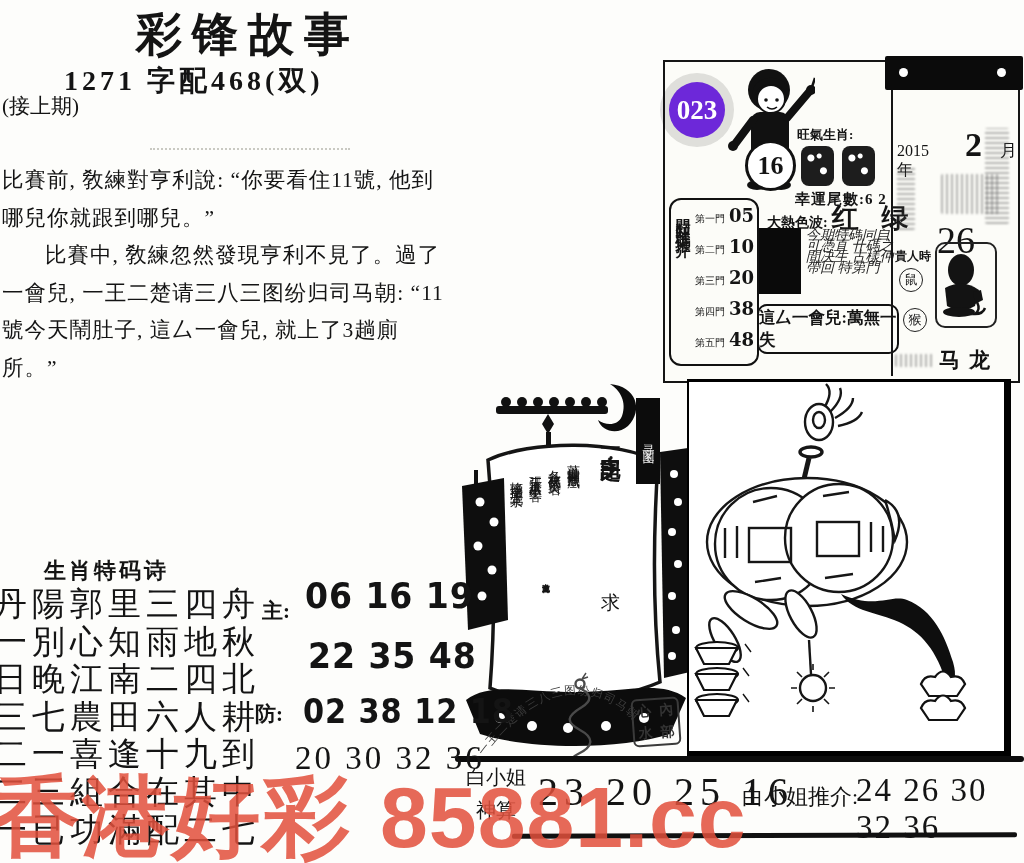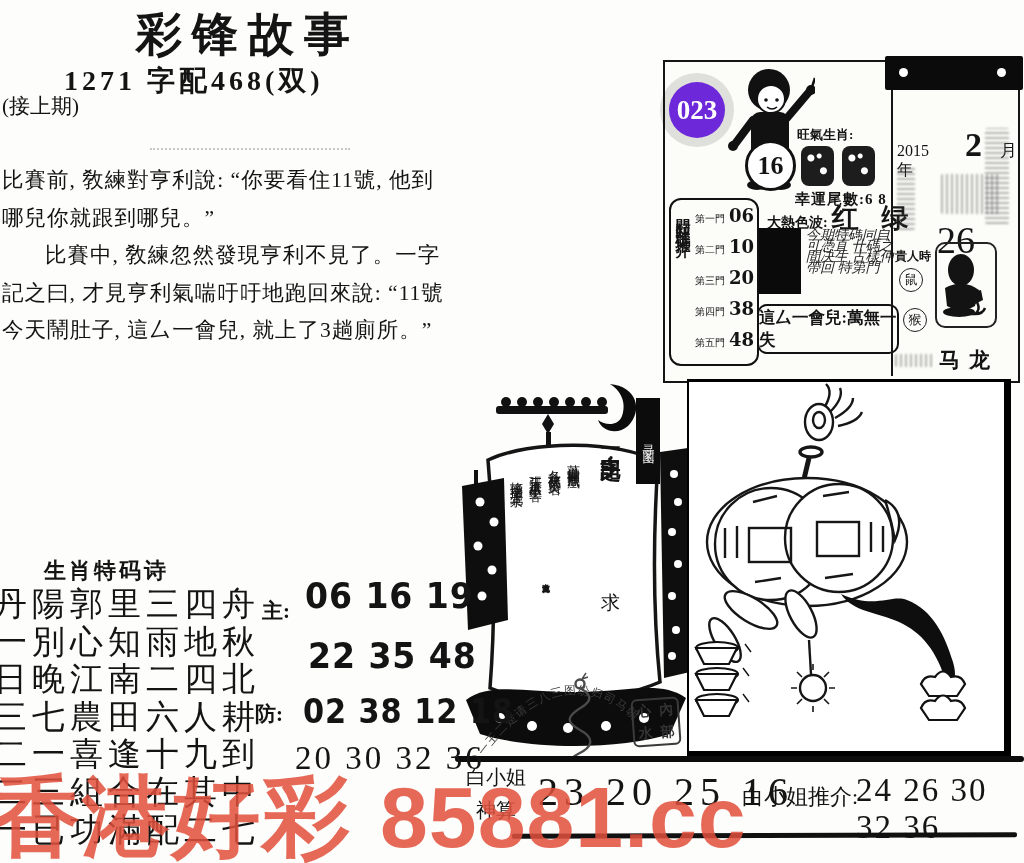--- a/index.html
+++ b/index.html
@@ -123,21 +123,21 @@
 
 <div class="page">
 
   <div class="abs title">彩锋故事</div>
   <div class="abs subtitle">1271 字配468(双)</div>
   <div class="abs note">(接上期)</div>
   <div class="abs artifact1"></div>
 
   <div class="abs story">
     <p>比賽前, 敎練對亨利說: “你要看住11號, 他到哪兒你就跟到哪兒。”</p>
-    <p class="ind">比賽中, 敎練忽然發現亨利不見了。一字記之曰, 才見亨利氣喘吁吁地跑回來說: “11號今天鬧肚子, 這厶一會兒, 就上了3趟廁所。”</p>
+    <p class="ind">比賽中, 敎練忽然發現亨利不見了。過了一會兒, 一王二楚请三八三图纷归司马朝: “11號今天鬧肚子, 這厶一會兒, 就上了3趟廁所。”</p>
   </div>
 
   <div class="abs card">
     <div class="abs issue-circle">023</div>
 
     <svg class="abs boy" width="92" height="128" viewBox="0 0 92 128">
       <circle cx="46" cy="24" r="21" fill="#111"></circle>
       <circle cx="48" cy="33" r="14" fill="#fff" stroke="#111" stroke-width="2"></circle>
       <path d="M30,28 a18,14 0 0 1 36,-4 l-2,6 a16,12 0 0 0 -32,0 Z" fill="#111"></path>
       <circle cx="43" cy="34" r="1.8" fill="#111"></circle>
@@ -153,36 +153,36 @@
       <rect x="52" y="90" width="12" height="26" fill="#111"></rect>
       <ellipse cx="34" cy="119" rx="10" ry="5" fill="#111"></ellipse>
       <ellipse cx="58" cy="119" rx="10" ry="5" fill="#111"></ellipse>
     </svg>
     <div class="abs ball16">16</div>
 
     <div class="abs zlabel">旺氣生肖:</div>
     <div class="abs zart">
       <span></span><span></span>
     </div>
-    <div class="abs ltail">幸運尾數:6 8</div>
+    <div class="abs ltail">幸運尾數:6 2</div>
 
     <div class="abs hotrow">
       <span class="lab">大熱色波:</span>
       <span class="val">红 绿</span>
     </div>
     <div class="abs blacksq"></div>
     <div class="abs tiptext">今期特碼同自可憑直 卄碼之間决生 古樣仲帶回 特第門</div>
     <div class="abs specialbox">這厶一會兒:萬無一失</div>
 
     <div class="abs gatesbox">
       <div class="abs gates-title">門類旺碼推介</div>
       <div class="abs gates-rows">
         <div class="gates-row">
           <span class="gl">第一門</span>
-            <span class="gn">06</span>
+            <span class="gn">05</span>
           </div>
         <div class="gates-row">
           <span class="gl">第二門</span>
             <span class="gn">10</span>
           </div>
         <div class="gates-row">
           <span class="gl">第三門</span>
             <span class="gn">20</span>
           </div>
         <div class="gates-row">

